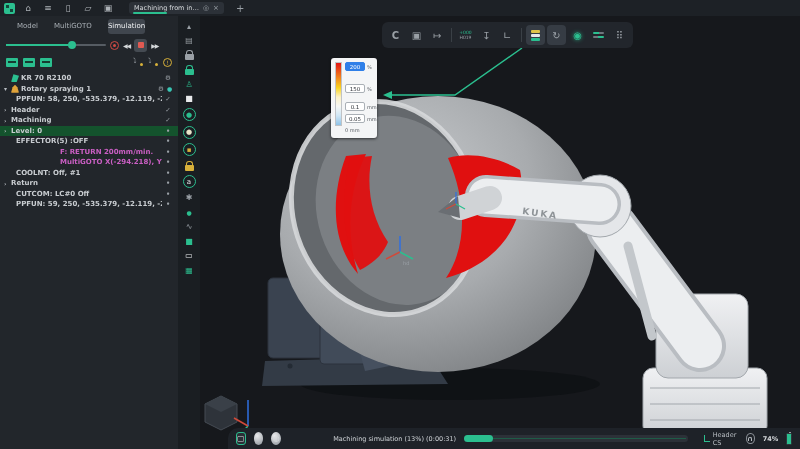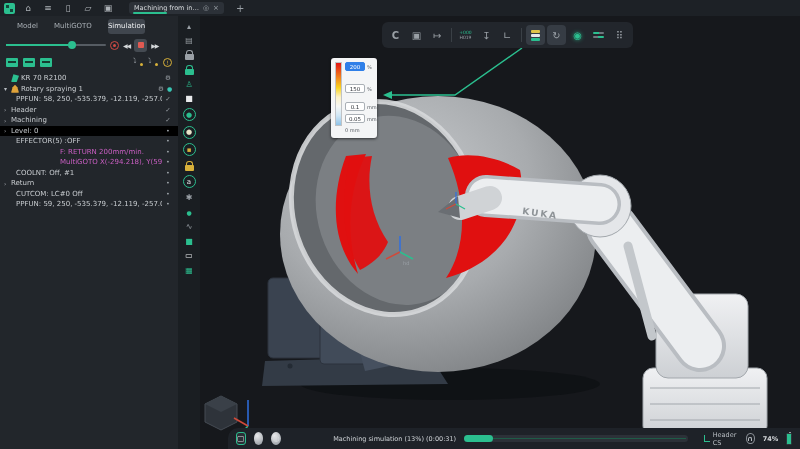--- a/index.html
+++ b/index.html
@@ -36,25 +36,25 @@
   #toolrow { display:flex; align-items:center; height:16px; padding:0 6px; gap:5px; }
   .gmach { width:12px; height:9px; background:#2bbf8f; border-radius:1px; position:relative; }
   .gmach:before { content:""; position:absolute; left:2px; top:3px; right:2px; height:2px; background:#173b31; }
   #toolrow .sp { flex:1; }
   .jump { width:10px; height:10px; position:relative; color:#9aa0a6; font-size:7px; }
   .jump:after { content:""; position:absolute; right:0; bottom:1px; width:3px; height:3px; background:#d8b13a; border-radius:50%; }
   #restart { width:9px; height:9px; border:1.5px solid #d8b13a; border-radius:50%; color:#d8b13a; font-size:6px; display:flex; align-items:center; justify-content:center; }
 
   
   #tree { margin-top:3px; }
-  .trow { display:flex; align-items:center; height:10.5px; padding:0 4px; font-size:7px; }
+  .trow { display:flex; align-items:center; height:10.5px; padding:0 4px; font-size:7px;font-weight:bold; }
   .trow .tex { width:7px; color:#b6bbc0; font-size:6px; flex:0 0 auto; }
   .trow .tlab { flex:1; white-space:nowrap; overflow:hidden; color:#c9cdd1; }
   .trow .tlab.mag { color:#cb5fc4;padding-left:44px; }
-  .trow.sel { background:#000000; }
+  .trow.sel { background:#14532d; }
   .tmark { width:12px; text-align:center; color:#9aa0a6; font-size:6.5px; flex:0 0 auto; }
   .dotx { width:7px; color:#39c6b4; font-size:6px; flex:0 0 auto; }
   .tico { width:8px; height:8px; margin-right:2px; flex:0 0 auto; border-radius:1px; }
   .tico.robot { background:#2bbf8f; clip-path:polygon(0 100%,30% 0,100% 20%,70% 100%); }
   .tico.oper { background:#e0a33a; clip-path:polygon(50% 0,80% 30%,100% 100%,0 100%,20% 30%); }
   .ind1 { } .ind2 { padding-left:16px; }
 
   
   #strip { position:absolute; left:178px; top:16px; width:22px; bottom:0; background:#1a1e22; display:flex; flex-direction:column; align-items:center; padding-top:5px; gap:4.5px; z-index:21; }
   .sic { width:12px; height:10px; display:flex; align-items:center; justify-content:center; font-size:8px; color:#9aa0a6; }

